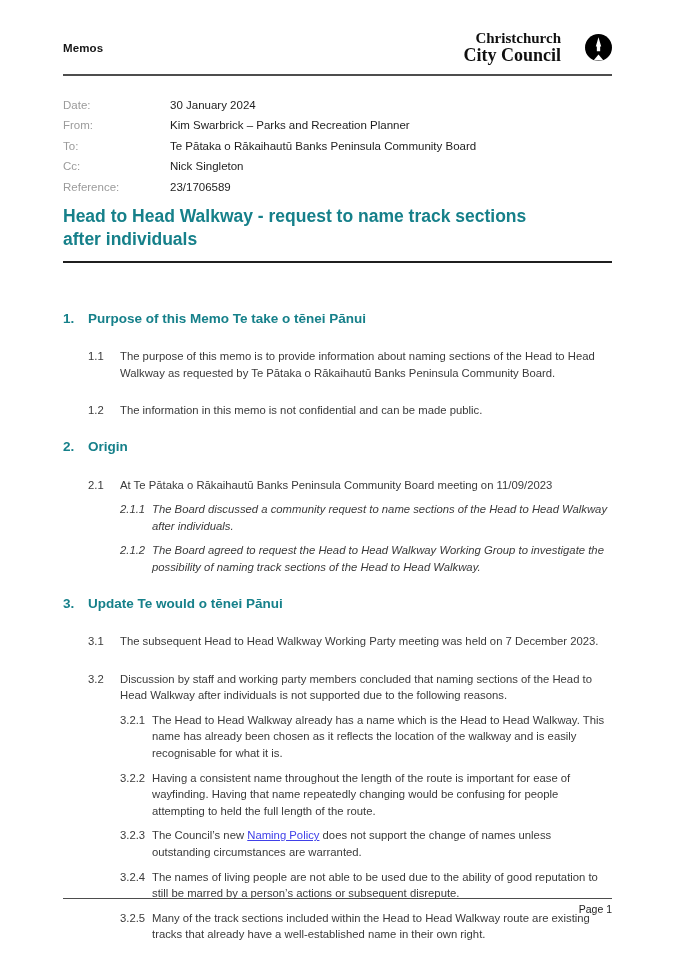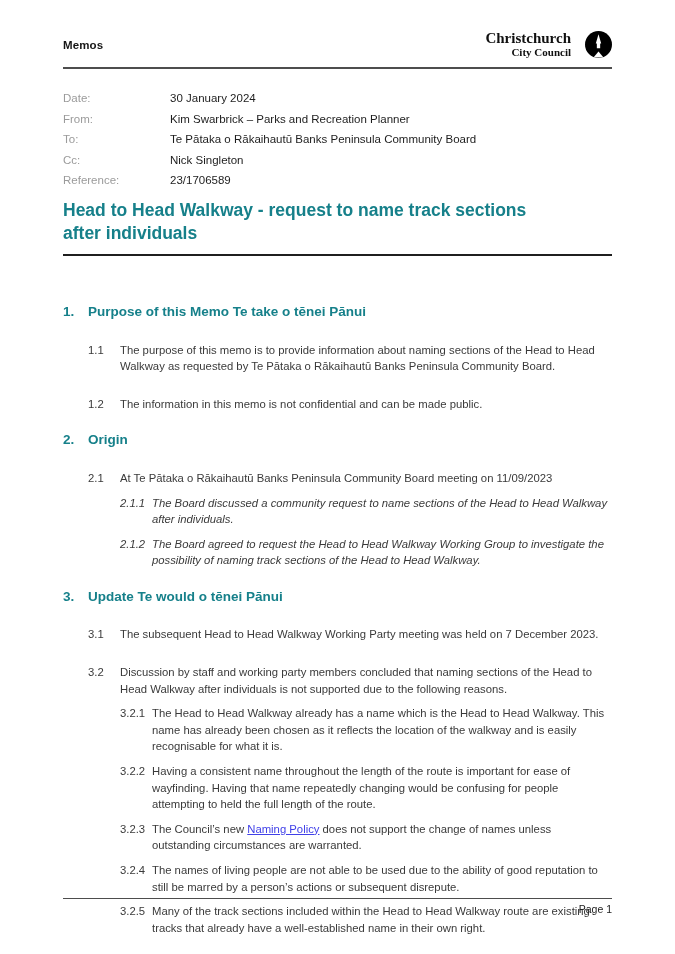--- a/index.html
+++ b/index.html
@@ -17,24 +17,24 @@
     font-family:"Liberation Sans","DejaVu Sans",sans-serif;
     color:var(--body-text);
     -webkit-font-smoothing:antialiased;
   }
   .page{position:relative;width:675px;height:954px;background:#fff;}
   .content{padding:0 63px;}
 
   
   .hdr{display:flex;justify-content:space-between;align-items:center;padding-top:31px;}
   .hdr-doctype{font-size:11.5px;font-weight:bold;color:#161616;letter-spacing:.1px;}
-  .logo{display:flex;align-items:center;gap:14px;}
+  .logo{display:flex;align-items:center;gap:24px;}
   .logo-text{text-align:right;font-family:"Liberation Serif","DejaVu Serif",serif;font-weight:bold;color:#101010;line-height:1.02;}
   .logo-line1{font-size:15px;display:block;}
-  .logo-line2{font-size:11px;display:block;}
+  .logo-line2{font-size:18px;display:block;}
   .logo-badge{width:27px;height:27px;flex:none;}
   .hdr-rule{border:none;border-top:2px solid var(--rule-mid);margin-top:9px;}
 
   
   .memo-title{margin-top:20px;font-size:37px;font-weight:bold;color:var(--accent-teal);letter-spacing:-.5px;}
   .meta{margin-top:19px;}
   .meta-row{display:flex;font-size:11.5px;line-height:20.5px;}
   .meta-label{width:107px;flex:none;color:var(--label-gray);}
   .meta-value{color:#1d1d1d;}
 

